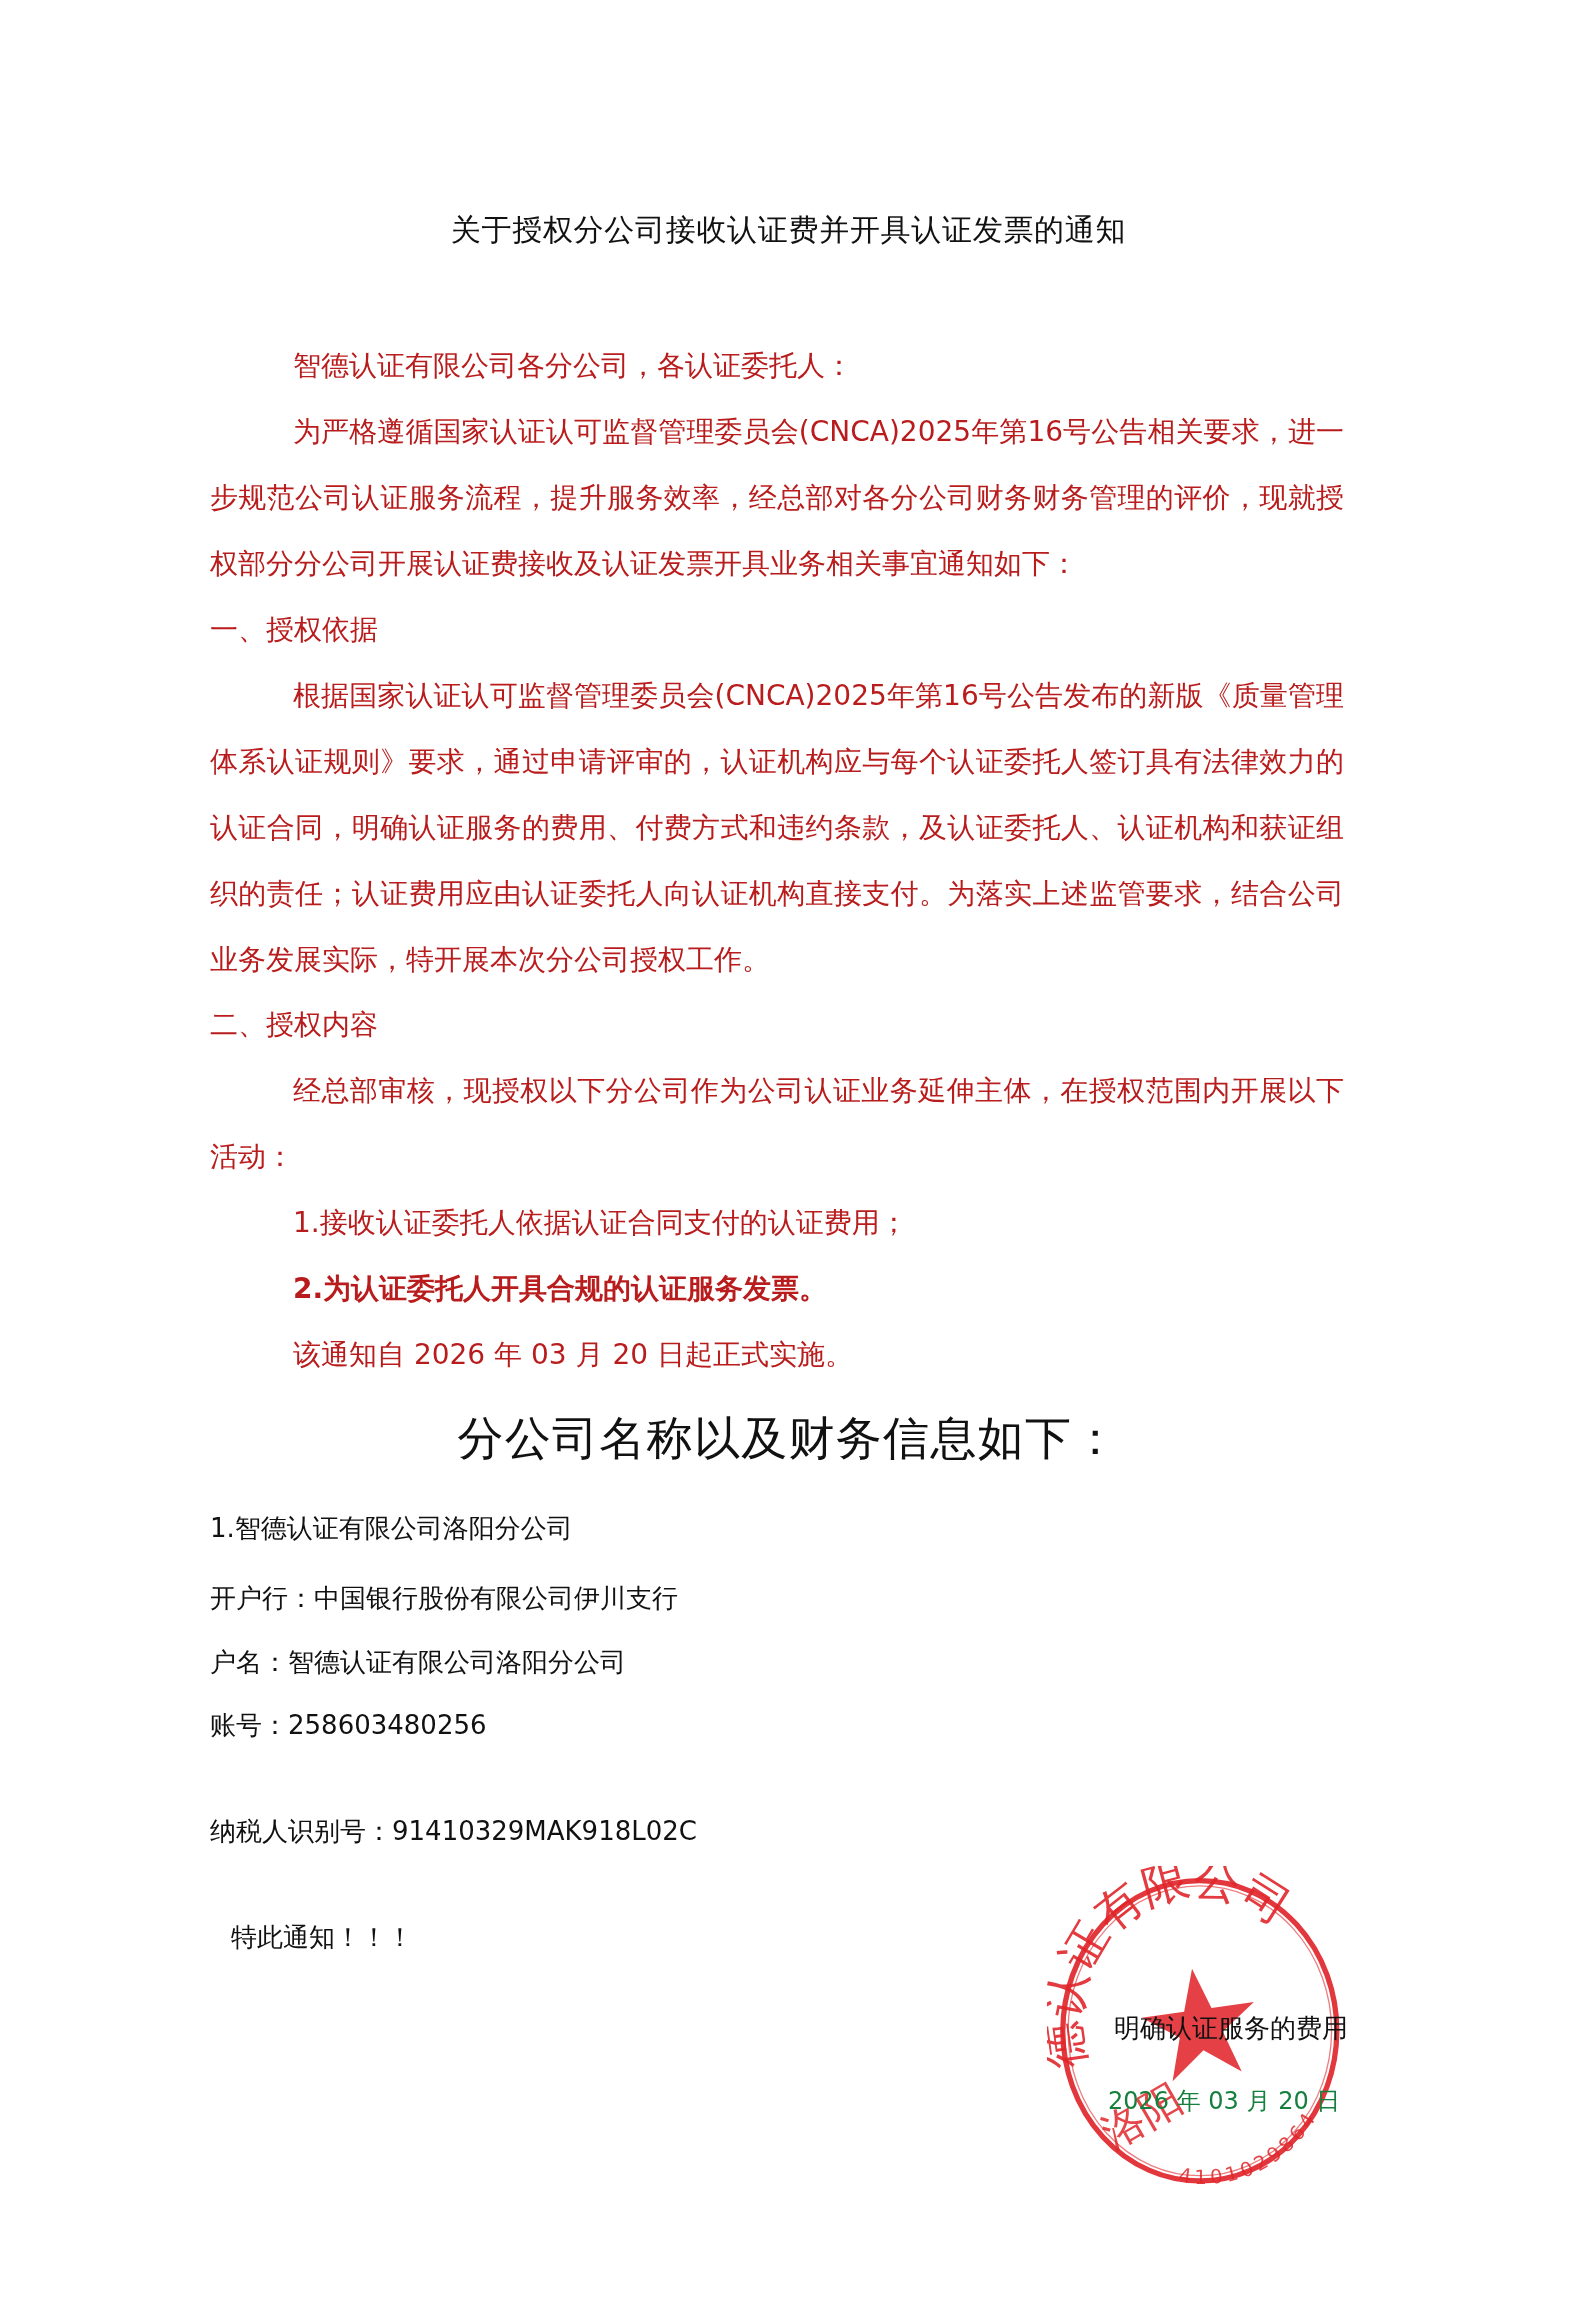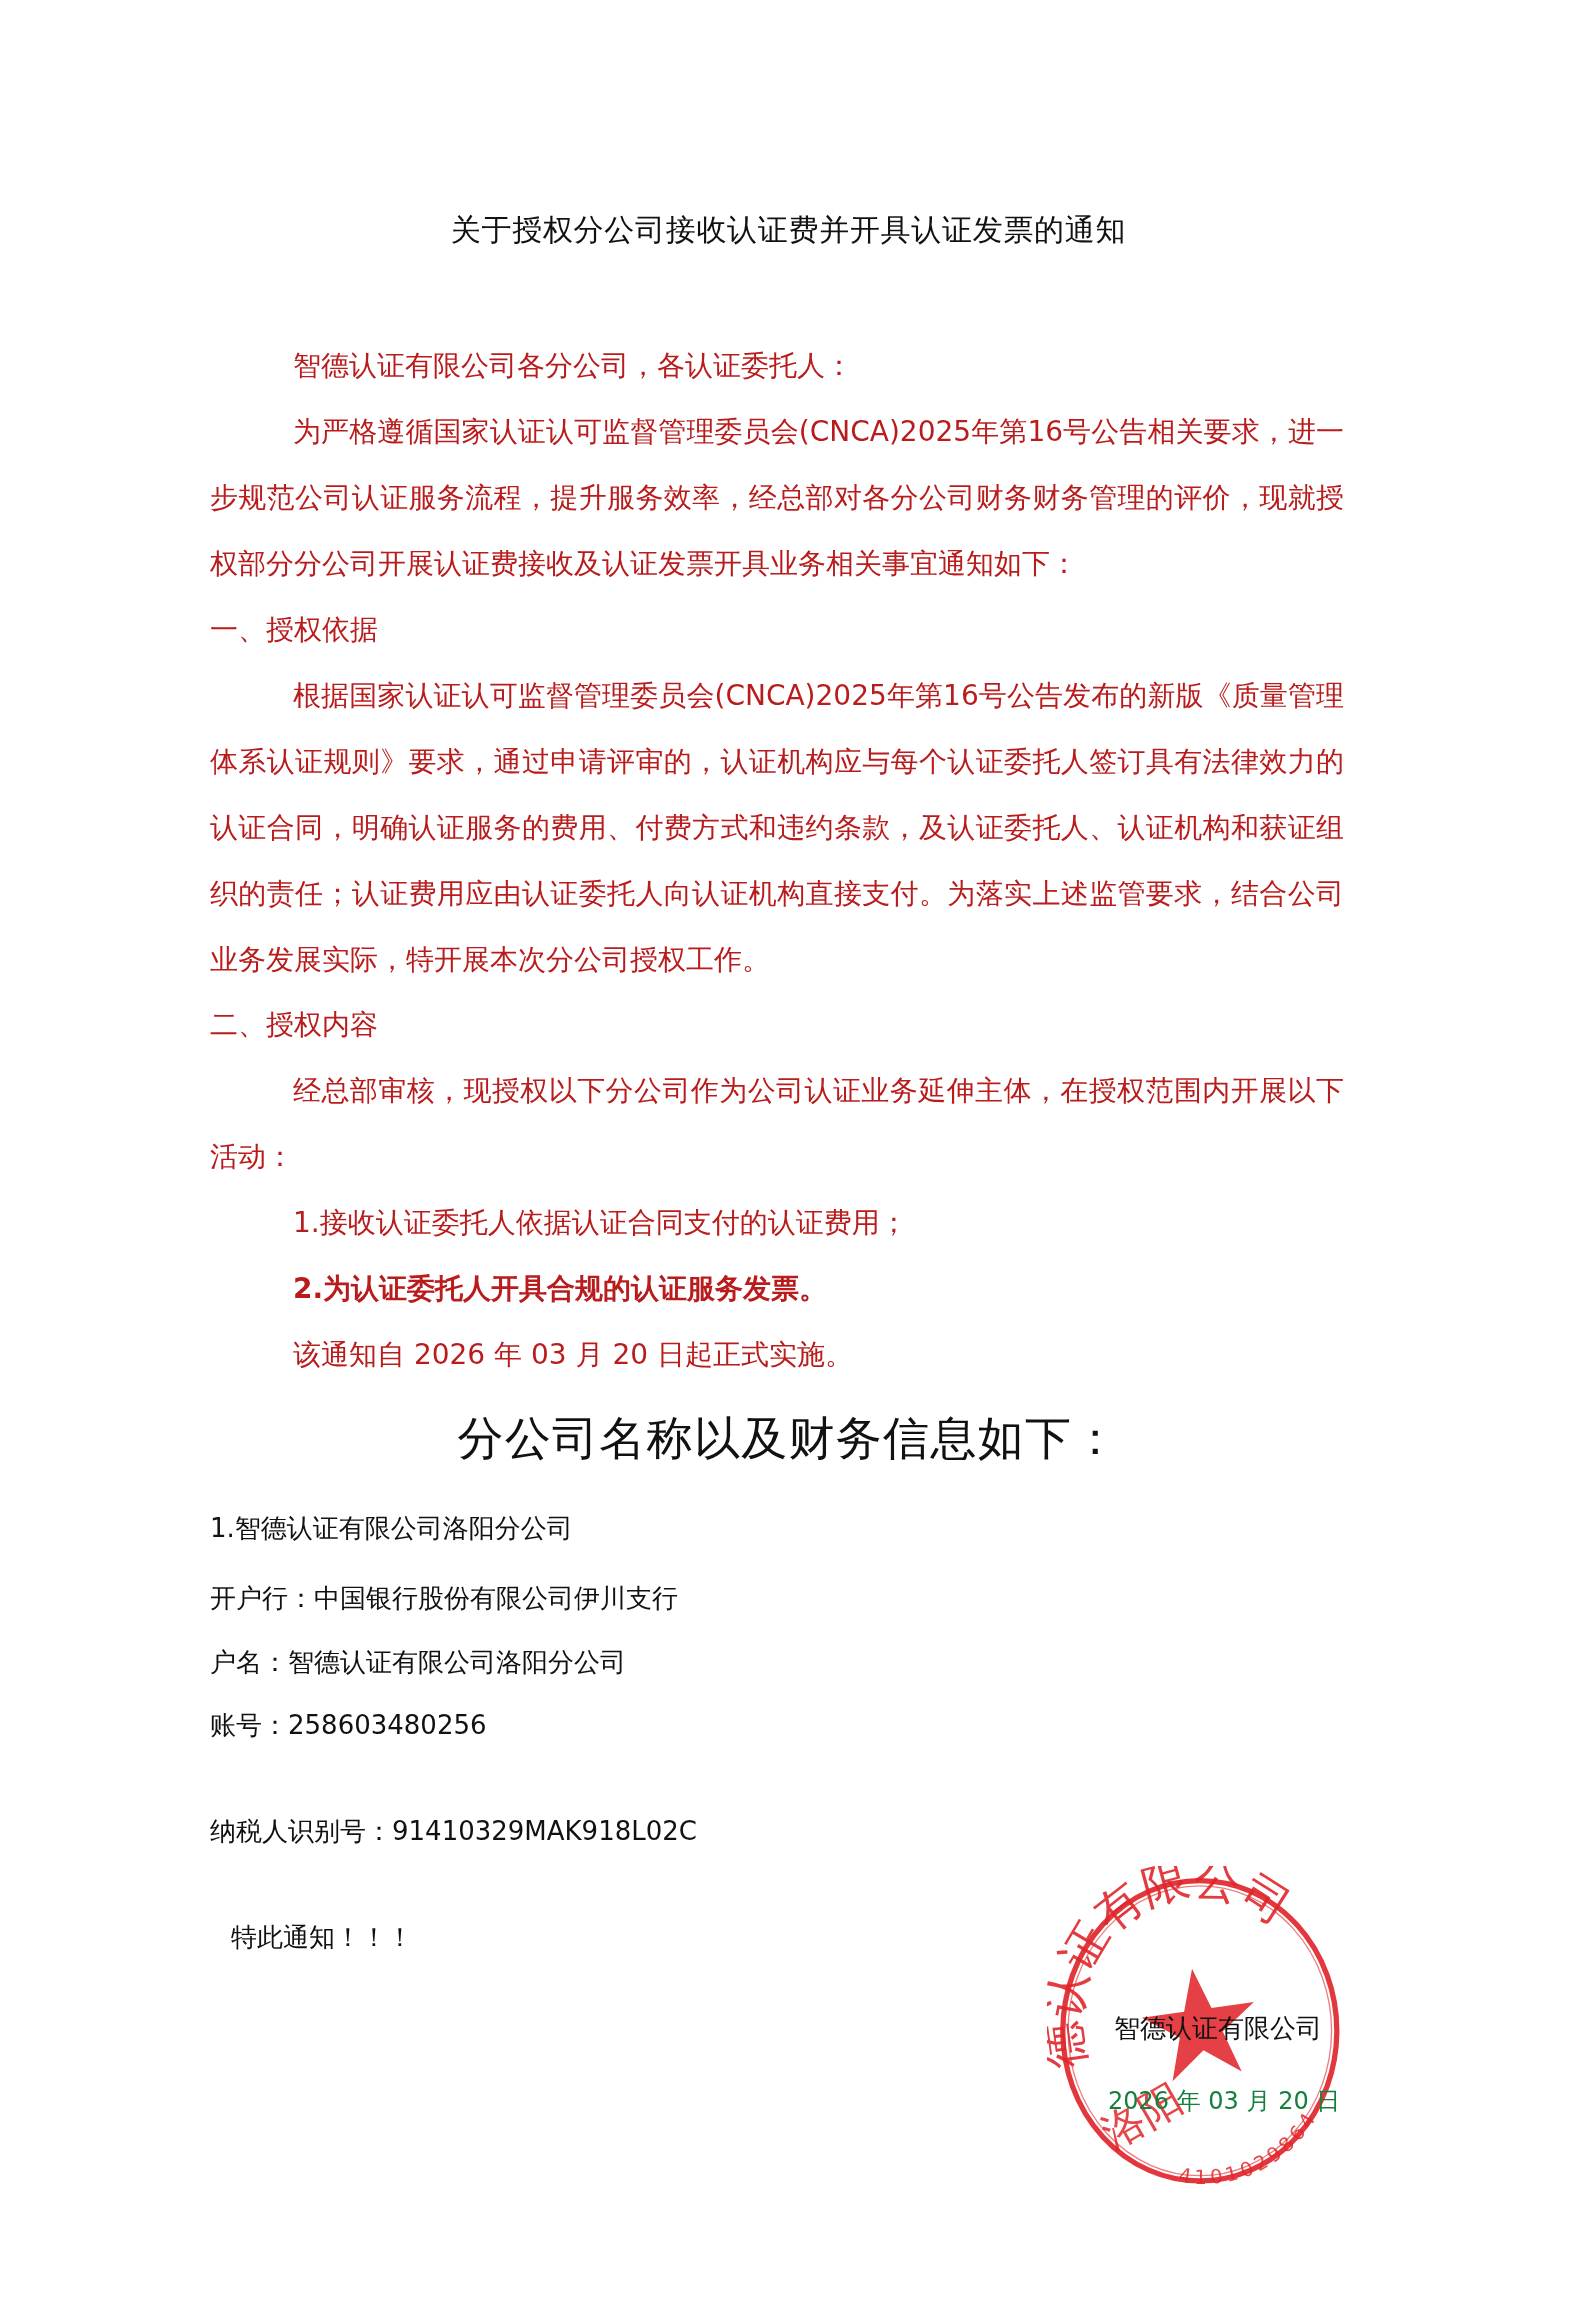--- a/index.html
+++ b/index.html
@@ -145,17 +145,17 @@
     <polygon points="232,155 253,218 318,218 265,256 285,320 232,280 179,320 199,256 146,218 211,218" fill="#e0262b" opacity="0.88" transform="rotate(-8 232 240)"></polygon>
     <text font-size="70" fill="#e0262b" font-family="DejaVu Sans, sans-serif" opacity="0.9">
       <textPath href="#arcTop" startOffset="4%">德认证有限公司</textPath>
     </text>
     <text font-size="30" fill="#e0262b" font-family="DejaVu Sans, sans-serif" opacity="0.85" letter-spacing="6">
       <textPath href="#arcBottom" startOffset="10%">4101029864</textPath>
     </text>
     <text x="100" y="430" font-size="64" fill="#e0262b" font-family="DejaVu Sans, sans-serif" opacity="0.85" transform="rotate(-30 100 430)">洛阳</text>
   </svg>
 
-  <div class="sign-company">智德认证有限公司</div>
+  <div class="sign-company">明确认证服务的费用</div>
   <div class="sign-date">2026 年 03 月 20 日</div>
 
 </div>
 
 
 </body></html>

